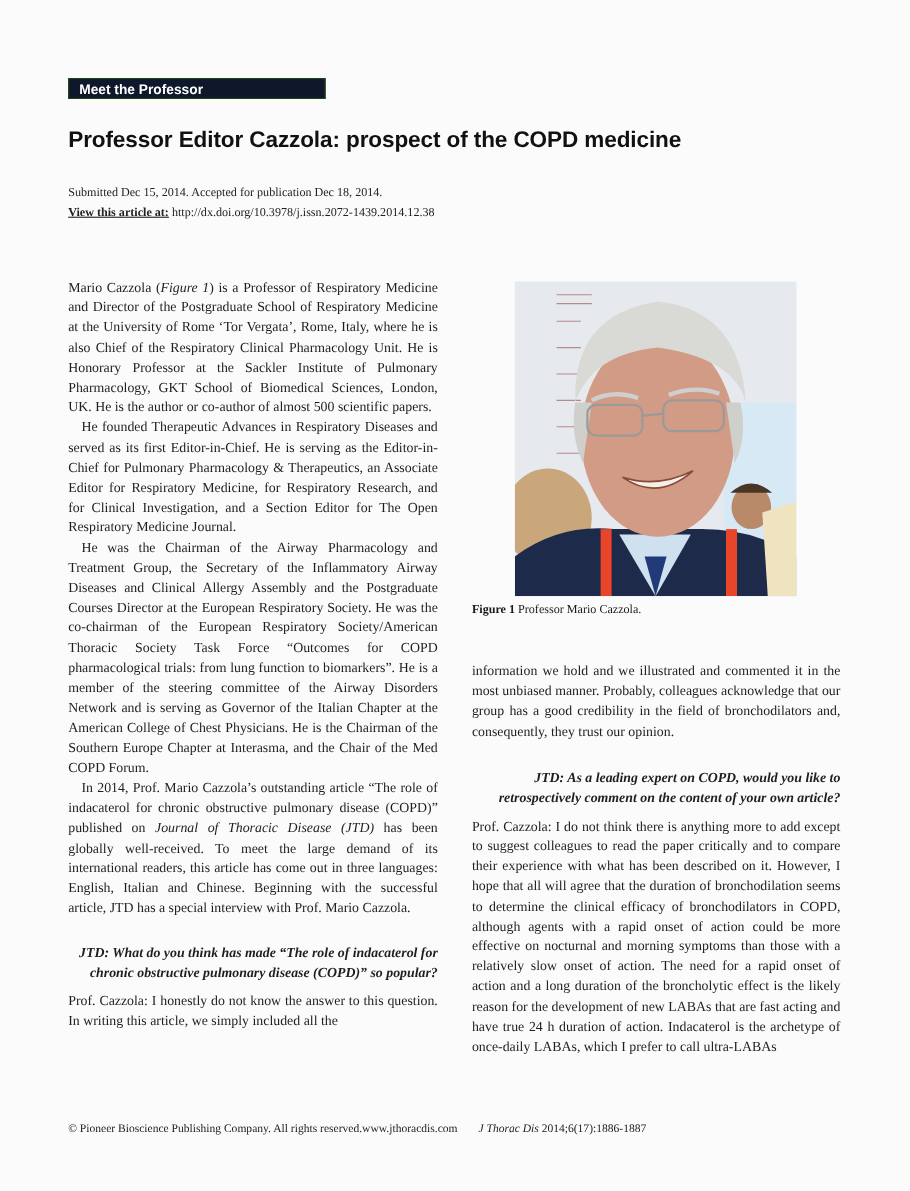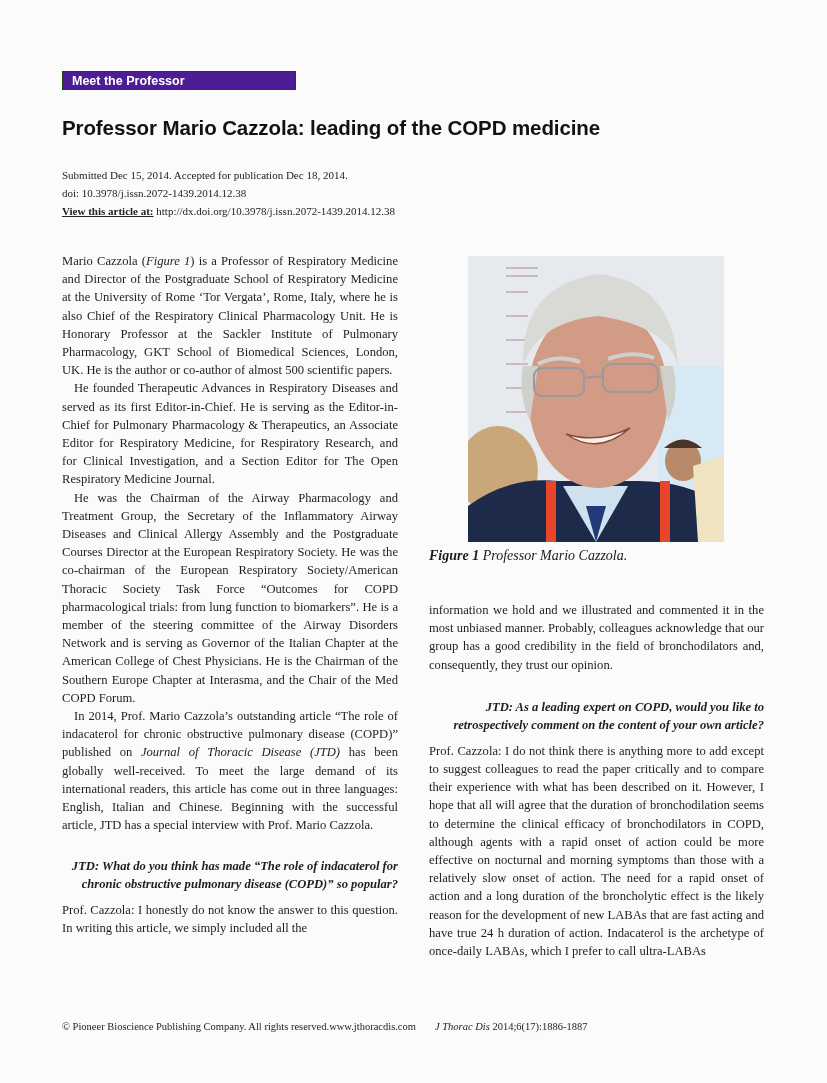--- a/index.html
+++ b/index.html
@@ -3,21 +3,21 @@
 <meta charset="utf-8">
 <style>
   html, body { margin: 0; padding: 0; }
   body {
     width: 827px; height: 1083px; background: #fbfbfb; position: relative;
     font-family: "Liberation Serif", "DejaVu Serif", serif; color: #1a1a1a;
     overflow: hidden;
   }
   .section-tag {
     position: absolute; left: 62px; top: 71px; width: 234px; height: 19px;
-    background: #4c1d95; color: #fff; box-sizing: border-box;
+    background: #0f172a; color: #fff; box-sizing: border-box;
     font-family: "Liberation Sans", "DejaVu Sans", sans-serif; font-weight: bold;
     font-size: 12.5px; line-height: 19px; padding-left: 9px;
     border: 1px solid #1e4614;
   }
   .title {
     position: absolute; left: 62px; top: 116px; margin: 0;
     font-family: "Liberation Sans", "DejaVu Sans", sans-serif; font-weight: bold;
     font-size: 20.5px; letter-spacing: -0.1px; color: #111; white-space: nowrap;
   }
   .meta { position: absolute; left: 62px; top: 166px; font-size: 11px; line-height: 18px; color: #222; }
@@ -29,38 +29,37 @@
   .col p { margin: 0; text-indent: 0; }
   .col p.indent { text-indent: 12px; }
   .question { font-style: italic; font-weight: bold; margin: 22px 0 8px 0 !important; text-align: right; line-height: 18px; }
   .col-right .question { margin-top: 24px !important; }
   .answer-lead { font-weight: normal; }
   .figure {
     position: absolute; left: 468px; top: 256px; width: 256px; height: 286px;
     overflow: hidden; background: #e9ecef;
   }
   .figure svg { display: block; }
-  .caption { position: absolute; left: 429px; top: 548px; font-size: 14px; white-space: nowrap; font-style: italic; }
+  .caption { position: absolute; left: 429px; top: 548px; font-size: 11px; white-space: nowrap; }
   .caption b { font-weight: bold; }
   .footer {
     position: absolute; top: 1021px; left: 62px; width: 703px; font-size: 10.5px; color: #222;
     display: flex; white-space: nowrap;
   }
   .footer .jname { font-style: italic; margin-left: 19px; }
 </style>
 </head>
 <body>
 
 <div class="section-tag">Meet the Professor</div>
 
-<h1 class="title">Professor Mario Cazzola: leading of the COPD medicine</h1>
+<h1 class="title">Professor Editor Cazzola: prospect of the COPD medicine</h1>
 
 <div class="meta">
   <div>Submitted Dec 15, 2014. Accepted for publication Dec 18, 2014.</div>
-  <div>doi: 10.3978/j.issn.2072-1439.2014.12.38</div>
   <div>
     <b>View this article at:</b>
     <span>http://dx.doi.org/10.3978/j.issn.2072-1439.2014.12.38</span>
   </div>
 </div>
 
 <div class="col col-left">
   <p><span>Mario Cazzola (</span><i>Figure 1</i><span>) is a Professor of Respiratory Medicine and Director of the Postgraduate School of Respiratory Medicine at the University of Rome ‘Tor Vergata’, Rome, Italy, where he is also Chief of the Respiratory Clinical Pharmacology Unit. He is Honorary Professor at the Sackler Institute of Pulmonary Pharmacology, GKT School of Biomedical Sciences, London, UK. He is the author or co-author of almost 500 scientific papers.</span></p>
   <p class="indent">He founded Therapeutic Advances in Respiratory Diseases and served as its first Editor-in-Chief. He is serving as the Editor-in-Chief for Pulmonary Pharmacology &amp; Therapeutics, an Associate Editor for Respiratory Medicine, for Respiratory Research, and for Clinical Investigation, and a Section Editor for The Open Respiratory Medicine Journal.</p>
   <p class="indent">He was the Chairman of the Airway Pharmacology and Treatment Group, the Secretary of the Inflammatory Airway Diseases and Clinical Allergy Assembly and the Postgraduate Courses Director at the European Respiratory Society. He was the co-chairman of the European Respiratory Society/American Thoracic Society Task Force “Outcomes for COPD pharmacological trials: from lung function to biomarkers”. He is a member of the steering committee of the Airway Disorders Network and is serving as Governor of the Italian Chapter at the American College of Chest Physicians. He is the Chairman of the Southern Europe Chapter at Interasma, and the Chair of the Med COPD Forum.</p>

